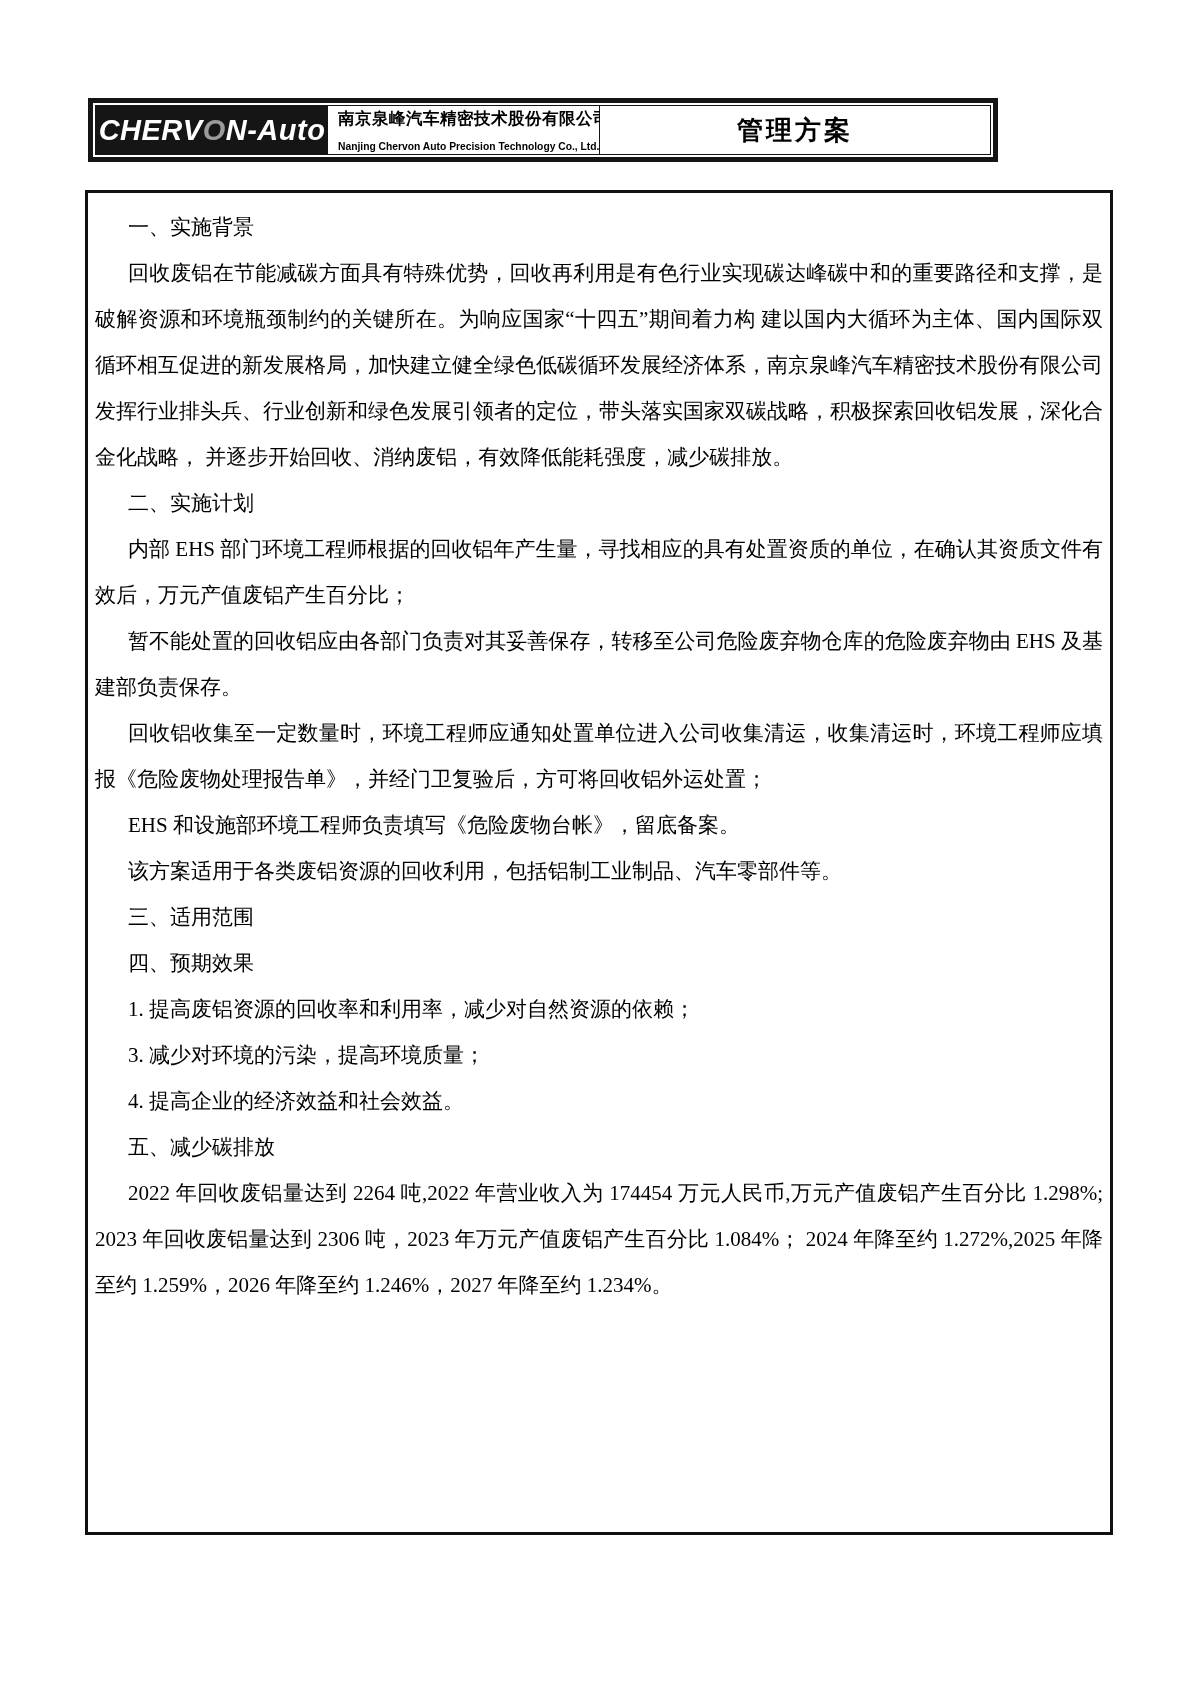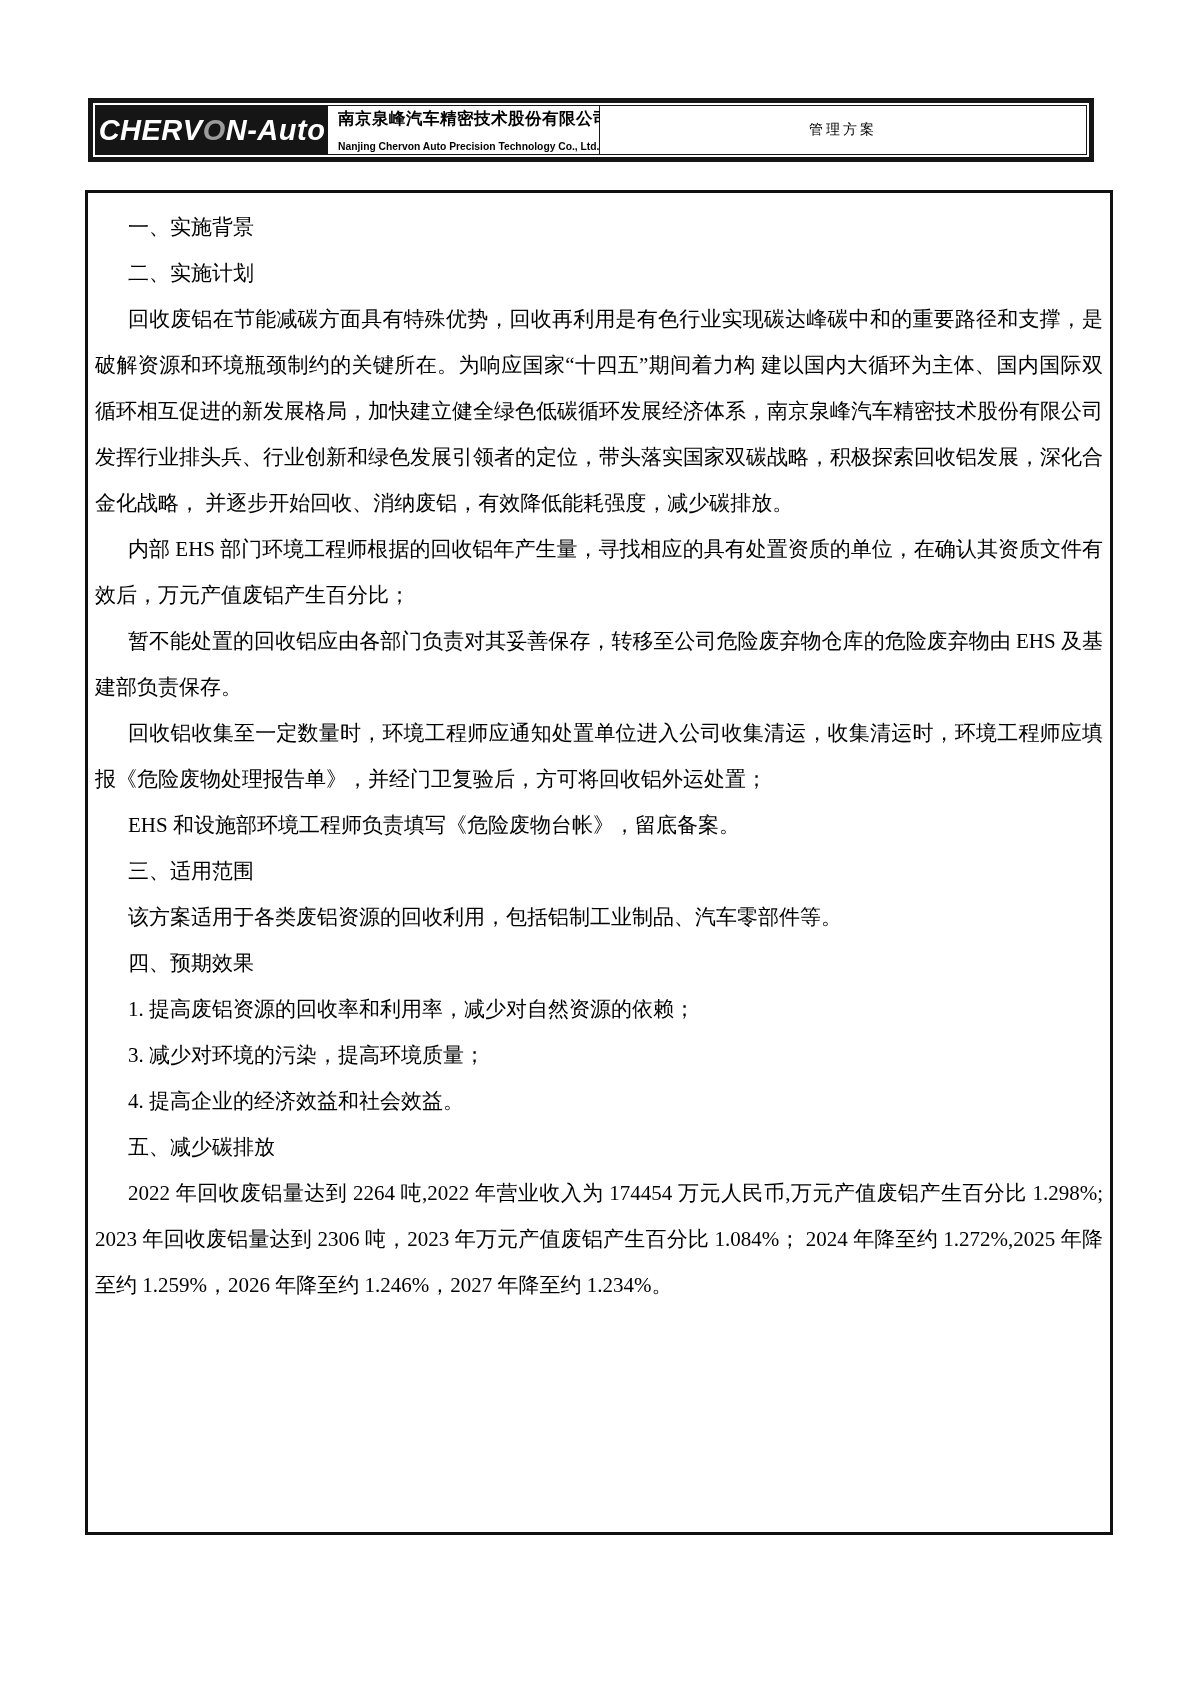--- a/index.html
+++ b/index.html
@@ -4,21 +4,21 @@
 <style>
   html,body { margin:0; padding:0; background:#e8e8e8; }
   .page {
     position:relative; width:1191px; height:1684px; background:#ffffff;
     margin:0 auto; overflow:hidden;
     font-family:"Liberation Serif","DejaVu Serif",serif; color:#000;
   }
 
   
   .header-outer {
-    position:absolute; left:88px; top:98px; width:1006px; height:64px;
+    position:absolute; left:88px; top:98px; width:910px; height:64px;
     border:5px solid #151515; box-sizing:border-box; background:#fff; padding:2px;
   }
   .header-inner {
     display:flex; height:100%; box-sizing:border-box; border:1px solid #151515;
   }
   .logo-cell {
     width:232px; background:#151515; color:#fff; display:flex;
     align-items:center; justify-content:center; flex:0 0 auto;
   }
   .logo-text {
@@ -38,21 +38,21 @@
   }
   .company-en {
     font-family:"Liberation Sans","DejaVu Sans",sans-serif;
     font-weight:bold; font-size:10.3px; white-space:nowrap; margin-top:11px;
   }
   .title-cell {
     flex:1; display:flex; align-items:center; justify-content:center; background:#fff;
   }
   .doc-title {
     font-family:"Liberation Sans","DejaVu Sans",sans-serif;
-    font-weight:normal; font-size:14px; letter-spacing:3px;
+    font-weight:bold; font-size:26px; letter-spacing:3px;
   }
 
   
   .doc-box {
     position:absolute; left:85px; top:190px; width:1028px; height:1345px;
     border:3px solid #111; box-sizing:border-box; background:#fff;
     padding:11px 7px 0 7px; overflow:hidden;
   }
   .doc-line {
     margin:0; font-size:21px; line-height:46px; text-indent:33px;
@@ -77,28 +77,28 @@
       </div>
       <div class="title-cell">
         <span class="doc-title">管理方案</span>
       </div>
     </div>
   </div>
 
   <div class="doc-box">
     <div>
         <p class="doc-line heading">一、实施背景</p>
+        <p class="doc-line">回收废铝在节能减碳方面具有特殊优势，回收再利用是有色行业实现碳达峰碳中和的重要路径和支撑，是破解资源和环境瓶颈制约的关键所在。为响应国家“十四五”期间着力构 建以国内大循环为主体、国内国际双循环相互促进的新发展格局，加快建立健全绿色低碳循环发展经济体系，南京泉峰汽车精密技术股份有限公司发挥行业排头兵、行业创新和绿色发展引领者的定位，带头落实国家双碳战略，积极探索回收铝发展，深化合金化战略， 并逐步开始回收、消纳废铝，有效降低能耗强度，减少碳排放。</p>
         <p class="doc-line heading">二、实施计划</p>
-        <p class="doc-line">回收废铝在节能减碳方面具有特殊优势，回收再利用是有色行业实现碳达峰碳中和的重要路径和支撑，是破解资源和环境瓶颈制约的关键所在。为响应国家“十四五”期间着力构 建以国内大循环为主体、国内国际双循环相互促进的新发展格局，加快建立健全绿色低碳循环发展经济体系，南京泉峰汽车精密技术股份有限公司发挥行业排头兵、行业创新和绿色发展引领者的定位，带头落实国家双碳战略，积极探索回收铝发展，深化合金化战略， 并逐步开始回收、消纳废铝，有效降低能耗强度，减少碳排放。</p>
         <p class="doc-line">内部 EHS 部门环境工程师根据的回收铝年产生量，寻找相应的具有处置资质的单位，在确认其资质文件有效后，万元产值废铝产生百分比；</p>
         <p class="doc-line">暂不能处置的回收铝应由各部门负责对其妥善保存，转移至公司危险废弃物仓库的危险废弃物由 EHS 及基建部负责保存。</p>
         <p class="doc-line">回收铝收集至一定数量时，环境工程师应通知处置单位进入公司收集清运，收集清运时，环境工程师应填报《危险废物处理报告单》，并经门卫复验后，方可将回收铝外运处置；</p>
         <p class="doc-line">EHS 和设施部环境工程师负责填写《危险废物台帐》，留底备案。</p>
+        <p class="doc-line">该方案适用于各类废铝资源的回收利用，包括铝制工业制品、汽车零部件等。</p>
         <p class="doc-line heading">三、适用范围</p>
-        <p class="doc-line">该方案适用于各类废铝资源的回收利用，包括铝制工业制品、汽车零部件等。</p>
         <p class="doc-line heading">四、预期效果</p>
         <p class="doc-line">1. 提高废铝资源的回收率和利用率，减少对自然资源的依赖；</p>
         <p class="doc-line">3. 减少对环境的污染，提高环境质量；</p>
         <p class="doc-line">4. 提高企业的经济效益和社会效益。</p>
         <p class="doc-line heading">五、减少碳排放</p>
         <p class="doc-line">2022 年回收废铝量达到 2264 吨,2022 年营业收入为 174454 万元人民币,万元产值废铝产生百分比 1.298%; 2023 年回收废铝量达到 2306 吨，2023 年万元产值废铝产生百分比 1.084%； 2024 年降至约 1.272%,2025 年降至约 1.259%，2026 年降至约 1.246%，2027 年降至约 1.234%。</p>
       </div>
   </div>
 
 </div>

